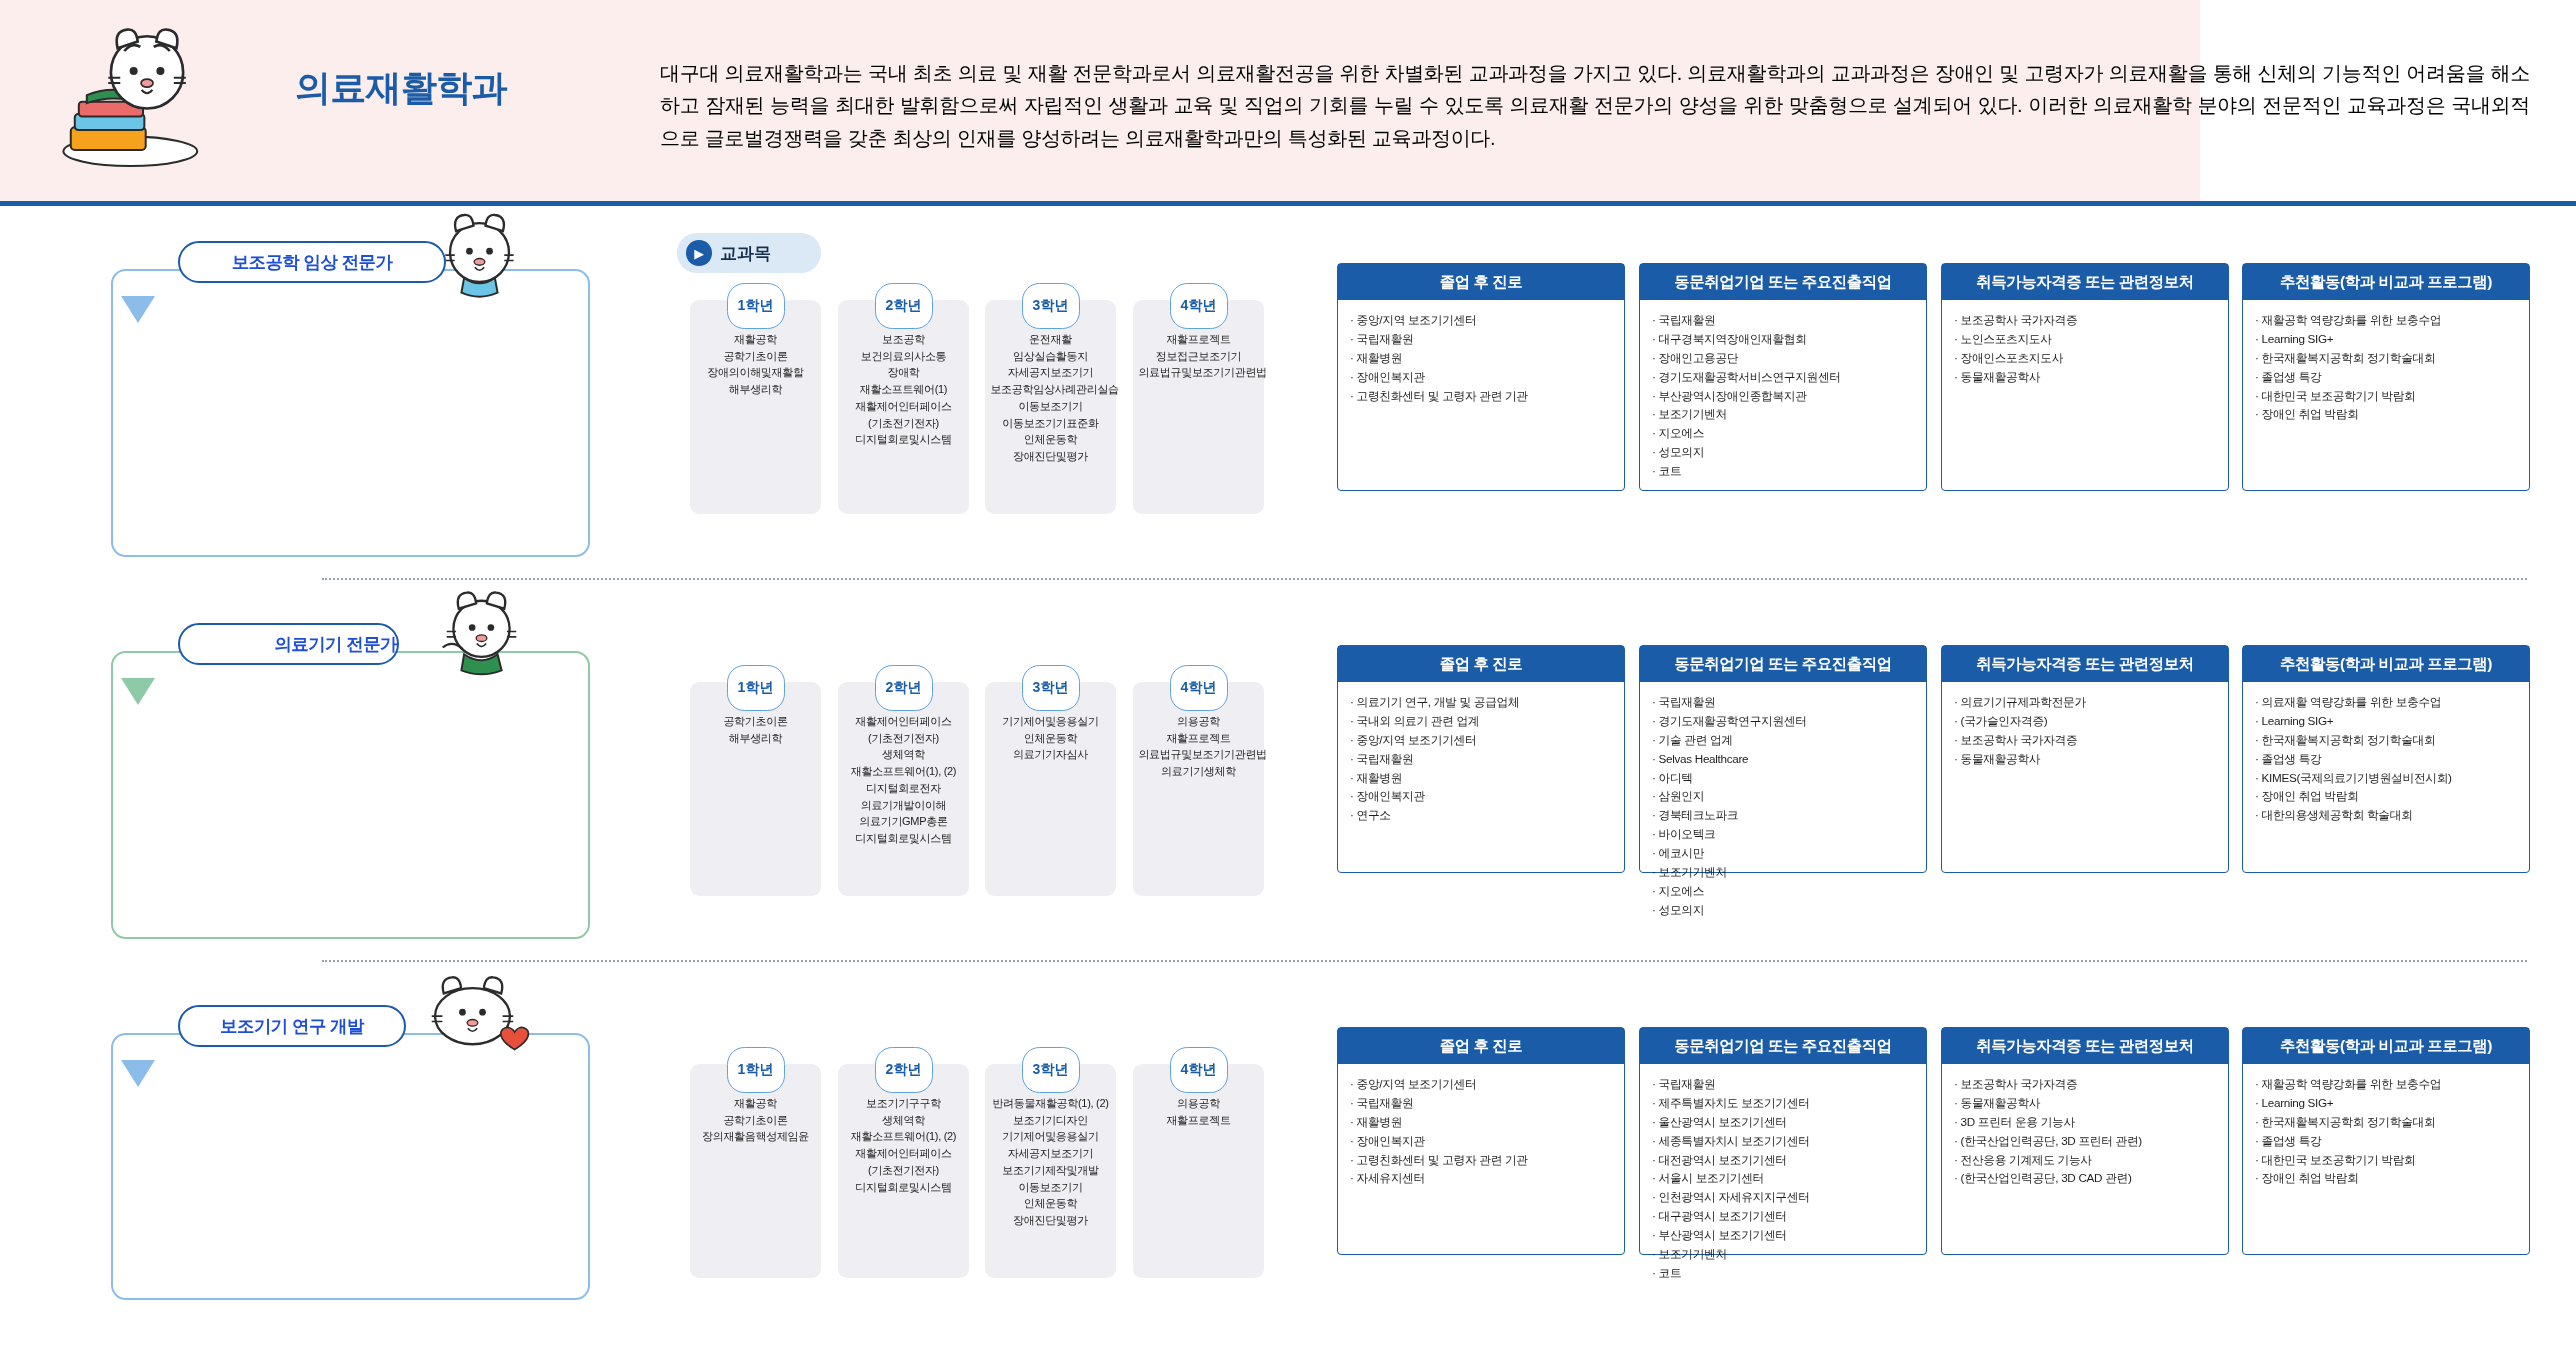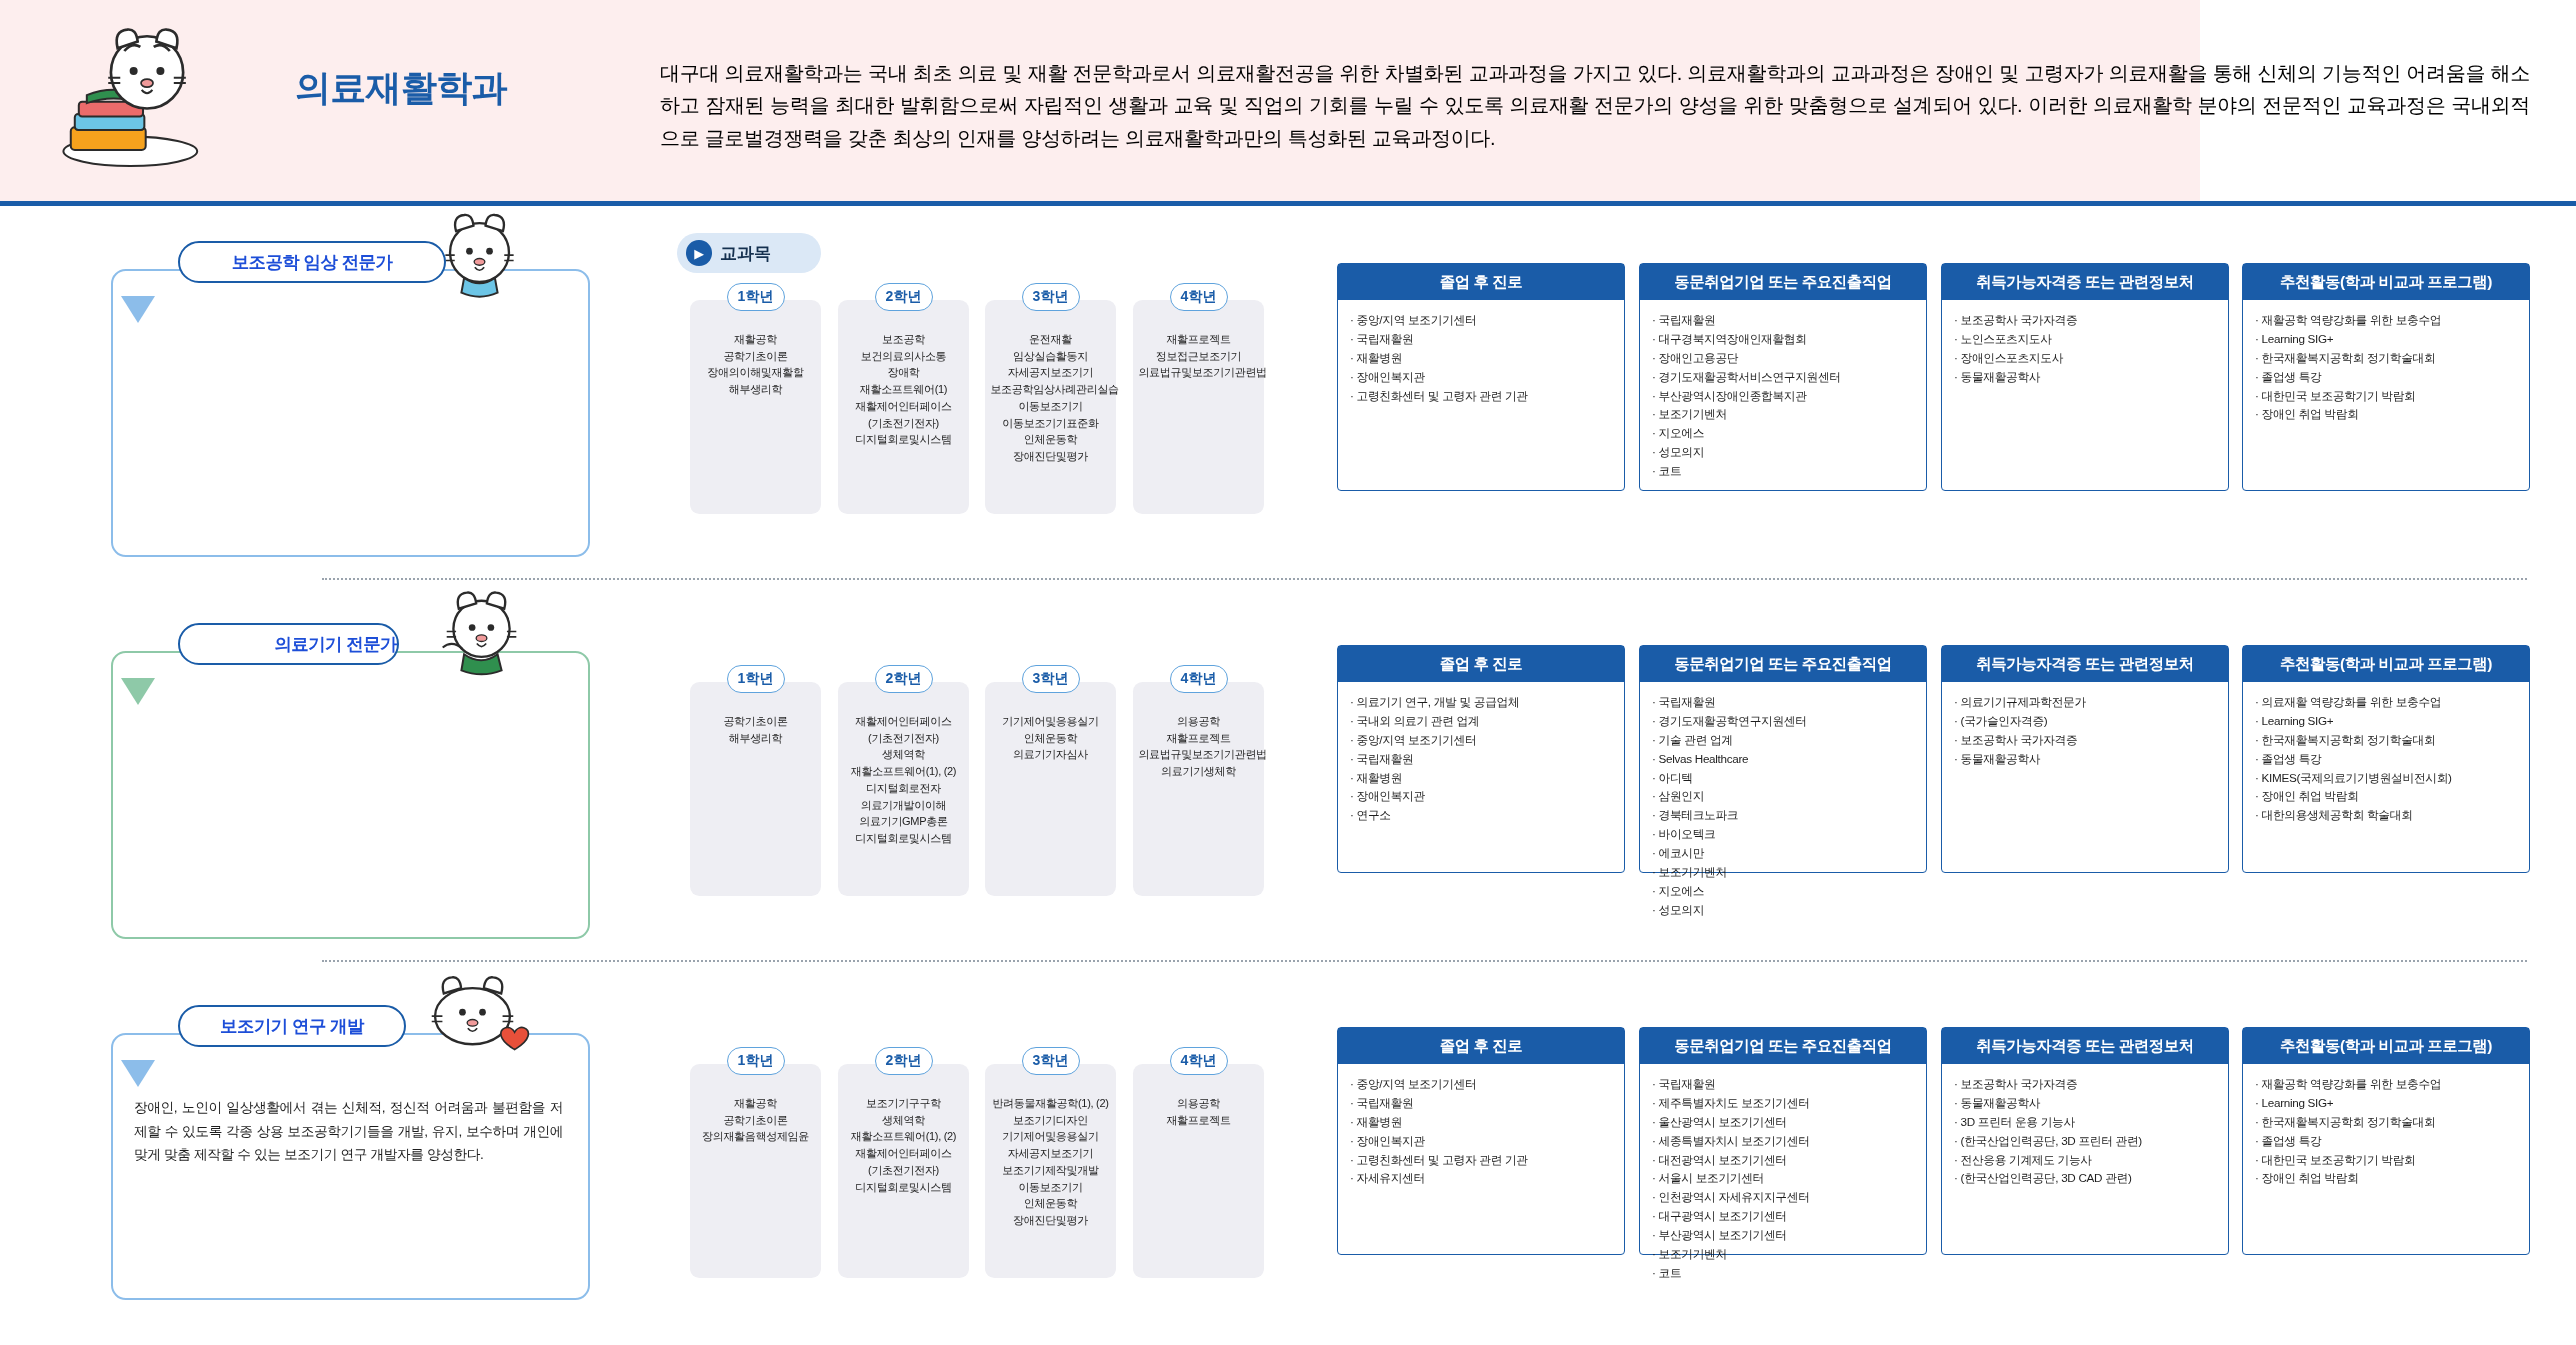--- a/index.html
+++ b/index.html
@@ -167,21 +167,21 @@
     position: absolute;
     width: 131px;
     border-radius: 9.4px;
     background: #eeeef3;
   }
   .year-badge {
     position: absolute;
     left: 50%;
     transform: translateX(-50%);
     top: -17.4px;
-    width: 58px; height: 28px;
+    width: 58px; height: 46px;
     border-radius: 17.4px;
     background: #ffffff;
     border: 1.7px solid #5fa3dd;
     display: flex; align-items: center; justify-content: center;
     font-size: 14px;
     font-weight: bold;
     color: #1a5ca8;
   }
   .year-items {
     padding: 31px 5.4px 10.7px 5.4px;
@@ -493,21 +493,20 @@
         <path d="M52 38 q-6 -22 12 -24 q12 -2 14 16 z" fill="#ffffff" stroke="#2b2b2b" stroke-width="3.5"></path>
         <path d="M138 38 q6 -22 -12 -24 q-12 -2 -14 16 z" fill="#ffffff" stroke="#2b2b2b" stroke-width="3.5"></path>
         <circle cx="80" cy="66" r="5" fill="#2b2b2b"></circle>
         <circle cx="110" cy="66" r="5" fill="#2b2b2b"></circle>
         <ellipse cx="95" cy="82" rx="8" ry="5" fill="#f09a9a" stroke="#2b2b2b" stroke-width="2"></ellipse>
         <path d="M88 90 q7 9 14 0" stroke="#2b2b2b" stroke-width="2.5" fill="none"></path>
         <path d="M50 72 h-16 M50 80 h-16 M140 72 h16 M140 80 h16" stroke="#2b2b2b" stroke-width="2.5"></path>
         <path d="M158 96 c6 -12 24 -8 20 6 c-3 10 -14 16 -20 20 c-6 -4 -17 -10 -20 -20 c-4 -14 14 -18 20 -6 z" fill="#e8503a" stroke="#2b2b2b" stroke-width="2.5"></path>
       </svg>
     </div>
-    <div class="left-text t3" style="left:134px; width:429px;">장애인, 노인이 일상생활에서 겪는 신체적, 정신적 어려움과 불편함을 저제할 수 있도록 각종 상용 보조공학기기들을 개발, 유지, 보수하며 개인에 맞게 맞춤 제작할 수 있는 보조기기 연구 개발자를 양성한다.</div>
 
     <div class="year-col" style="left:690px; top:79px; height:214px;">
       <div class="year-badge">1학년</div>
       <div class="year-items">
         <div>재활공학</div>
           <div>공학기초이론</div>
         <div>장의재활음핵성제임윤</div>
       </div>
     </div>
     <div class="year-col" style="left:838px; top:79px; height:214px;">

